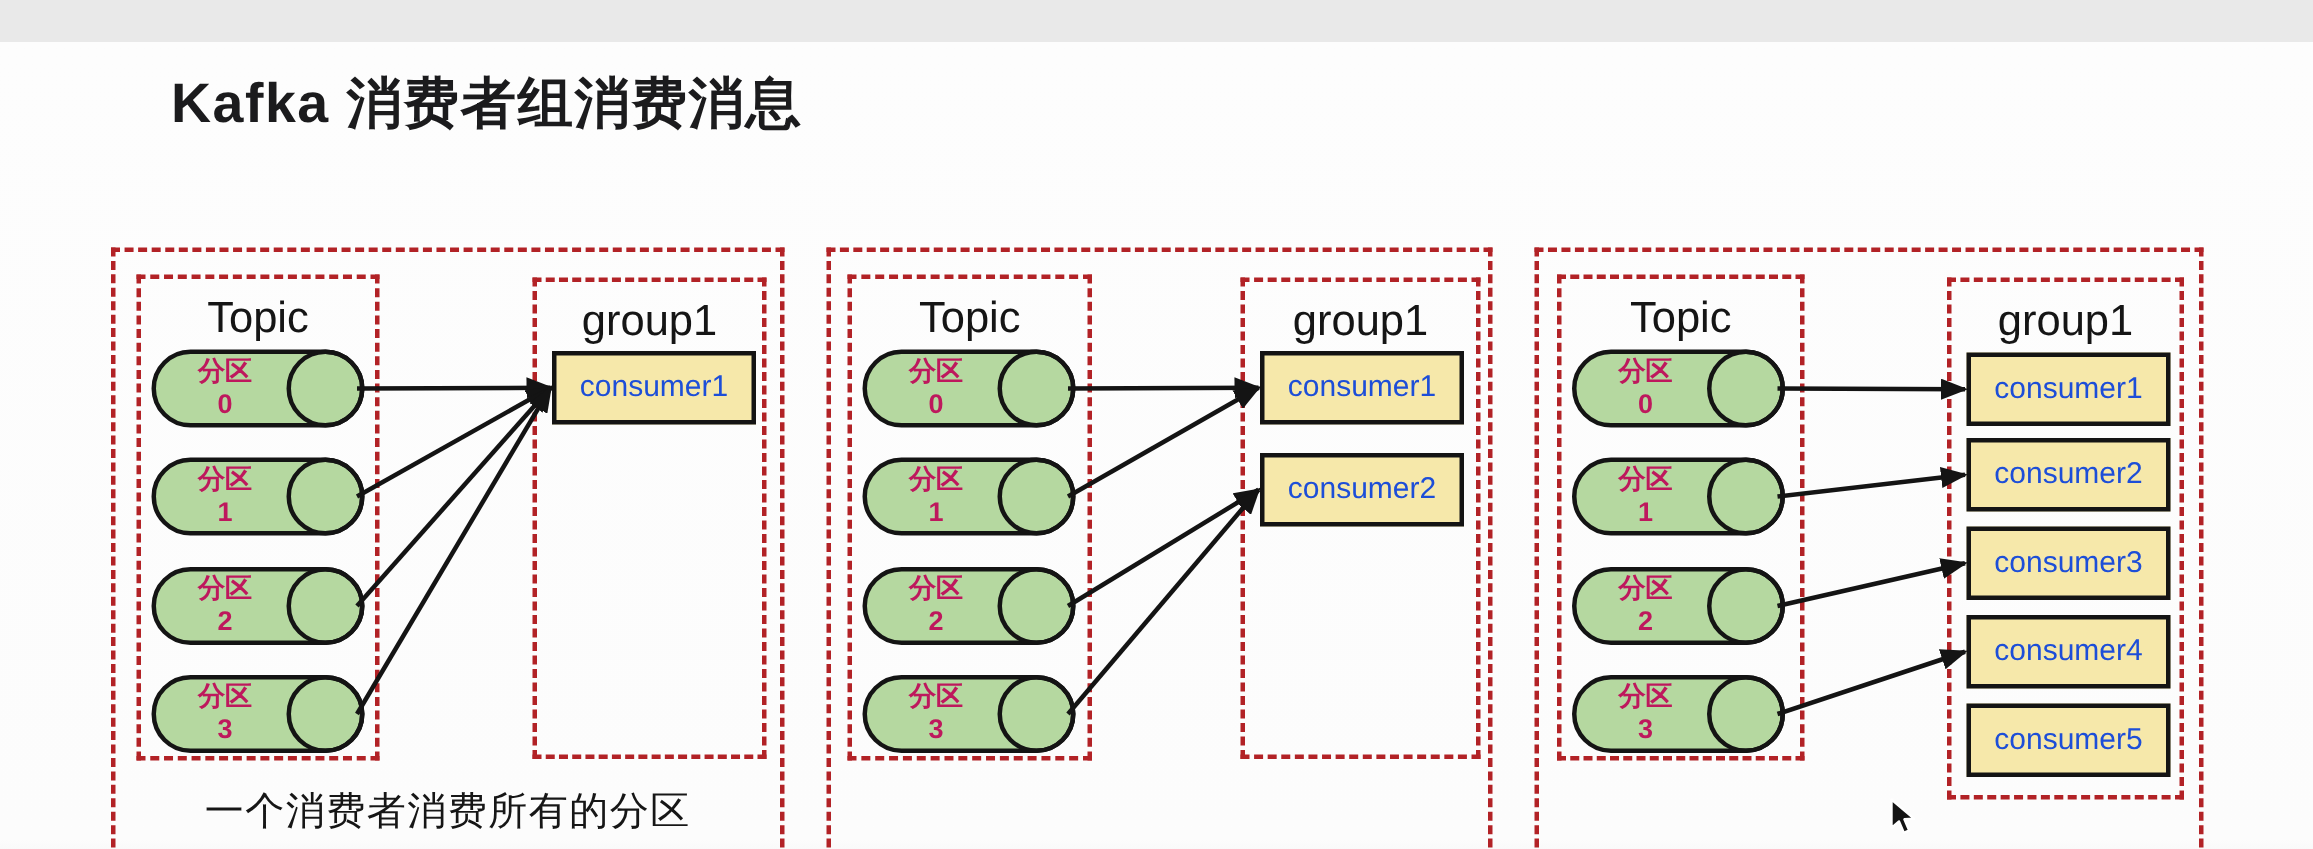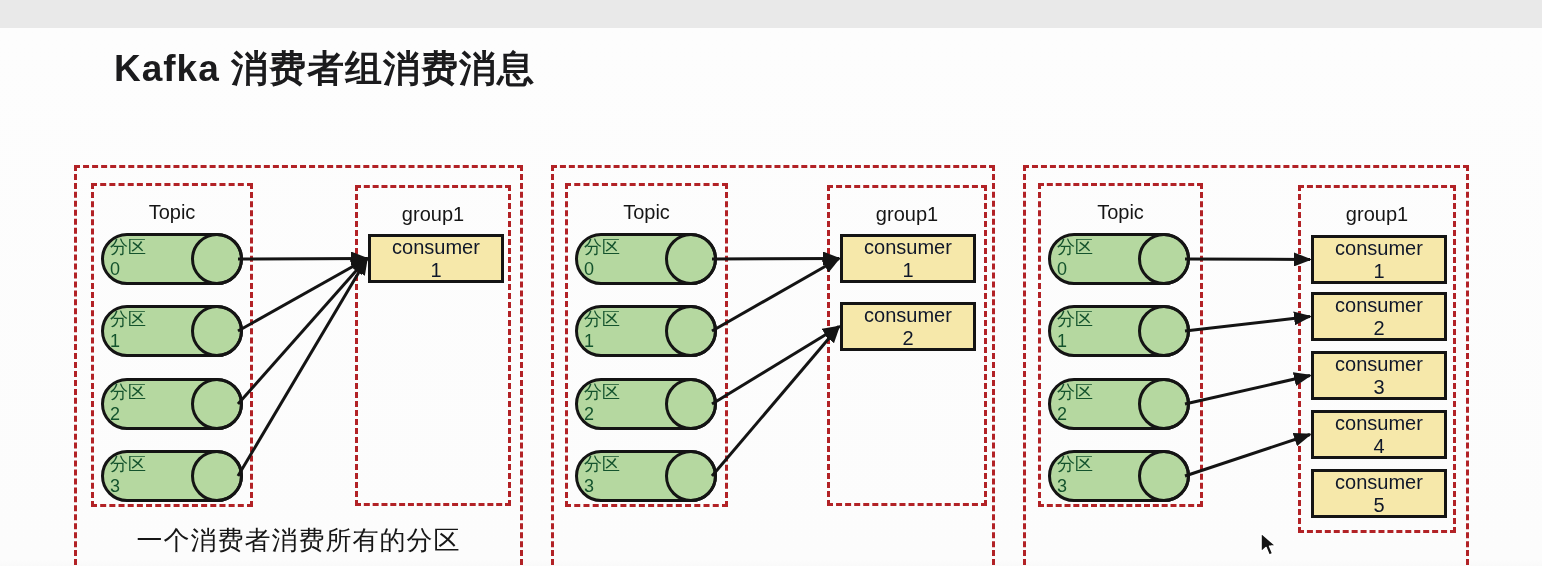--- a/index.html
+++ b/index.html
@@ -23,40 +23,40 @@
   .panel{
     position:absolute;top:137px;height:409px;
     border:3px dashed var(--red);
   }
   .subbox{
     position:absolute;border:3px dashed var(--red);
   }
   .box-title{
     position:absolute;left:0;right:0;top:4px;height:44px;
     display:flex;align-items:center;justify-content:center;
-    font-size:20px;color:#151515;
+    font-size:29px;color:#151515;
   }
   .partition{
     position:absolute;left:7px;width:142px;height:52px;
     background:var(--green);border:3px solid var(--ink);border-radius:26px;
   }
   .p-end{
     position:absolute;top:-3px;right:-3px;width:52px;height:52px;
     border:3px solid var(--ink);border-radius:50%;
   }
   .p-label{
     position:absolute;left:6px;top:0;bottom:0;right:50px;
-    display:flex;flex-direction:column;align-items:flex-start;justify-content:center;
-    font-size:18px;line-height:1.2;color:#14532d;
+    display:flex;flex-direction:column;align-items:center;justify-content:center;
+    font-size:18px;line-height:1.2;color:#be185d;font-weight:bold;
   }
   .consumer{
     position:absolute;left:10px;width:136px;height:49px;
     background:var(--yellow);border:3px solid var(--ink);
-    display:flex;flex-direction:column;align-items:center;justify-content:center;
-    font-size:20px;line-height:1.15;color:#0f172a;
+    display:flex;flex-direction:row;align-items:center;justify-content:center;
+    font-size:20px;line-height:1.15;color:#1d4ed8;
   }
   .caption{
     position:absolute;left:0;right:0;top:352px;height:40px;
     display:flex;align-items:center;justify-content:center;
     font-size:26px;color:#161616;letter-spacing:1px;text-align:center;
   }
   .caption.shift-left{transform:translateX(-75px);}
   #arrows{position:absolute;left:0;top:0;pointer-events:none;}
   #arrows line{stroke:var(--ink);stroke-width:3;}
   .cursor{position:absolute;left:1258px;top:503px;}

